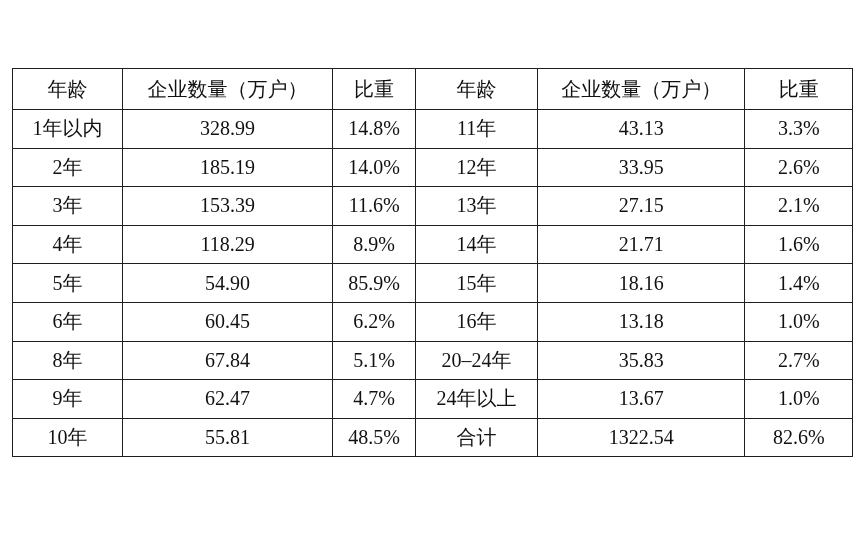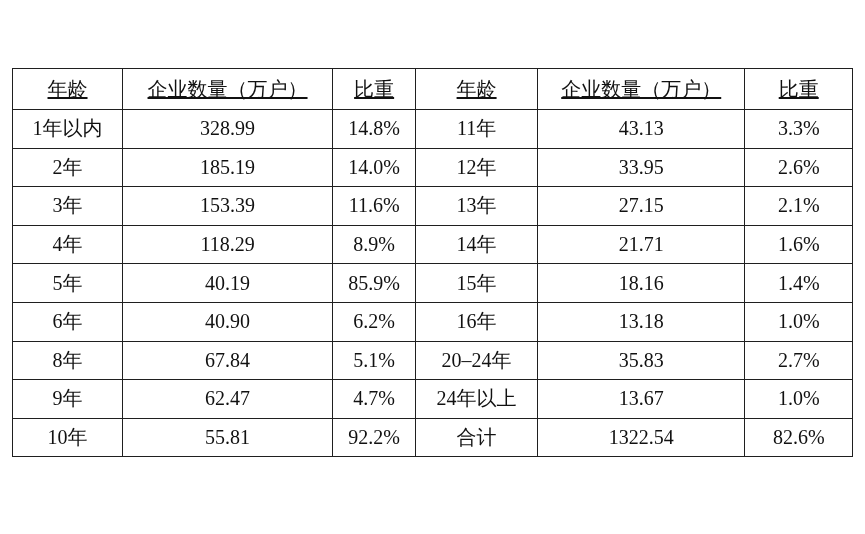--- a/index.html
+++ b/index.html
@@ -43,21 +43,20 @@
     text-align: center;
     vertical-align: middle;
     padding: 0 2px;
     font-size: 20px;
     font-weight: normal;
     overflow: hidden;
     white-space: nowrap;
   }
   .dist-table thead th {
     height: 40px;
-    text-decoration: underline;
   }
   .dist-table tbody td {
     height: 37.6px;
   }
   
   col.c-age-l   { width: 13.1%; }
   col.c-count-l { width: 25.0%; }
   col.c-share-l { width: 9.9%;  }
   col.c-age-r   { width: 14.5%; }
   col.c-count-r { width: 24.7%; }
@@ -115,29 +114,29 @@
         <tr>
           <td>4年</td>
           <td>118.29</td>
           <td>8.9%</td>
           <td>14年</td>
           <td>21.71</td>
           <td>1.6%</td>
         </tr>
         <tr>
           <td>5年</td>
-          <td>40.19</td>
+          <td>54.90</td>
           <td>85.9%</td>
           <td>15年</td>
           <td>18.16</td>
           <td>1.4%</td>
         </tr>
         <tr>
           <td>6年</td>
-          <td>40.90</td>
+          <td>60.45</td>
           <td>6.2%</td>
           <td>16年</td>
           <td>13.18</td>
           <td>1.0%</td>
         </tr>
         <tr>
           <td>8年</td>
           <td>67.84</td>
           <td>5.1%</td>
           <td>20–24年</td>
@@ -148,20 +147,20 @@
           <td>9年</td>
           <td>62.47</td>
           <td>4.7%</td>
           <td>24年以上</td>
           <td>13.67</td>
           <td>1.0%</td>
         </tr>
         <tr>
           <td>10年</td>
           <td>55.81</td>
-          <td>92.2%</td>
+          <td>48.5%</td>
           <td>合计</td>
           <td>1322.54</td>
           <td>82.6%</td>
         </tr>
       </tbody>
   </table>
 </div>
 
 </body></html>

